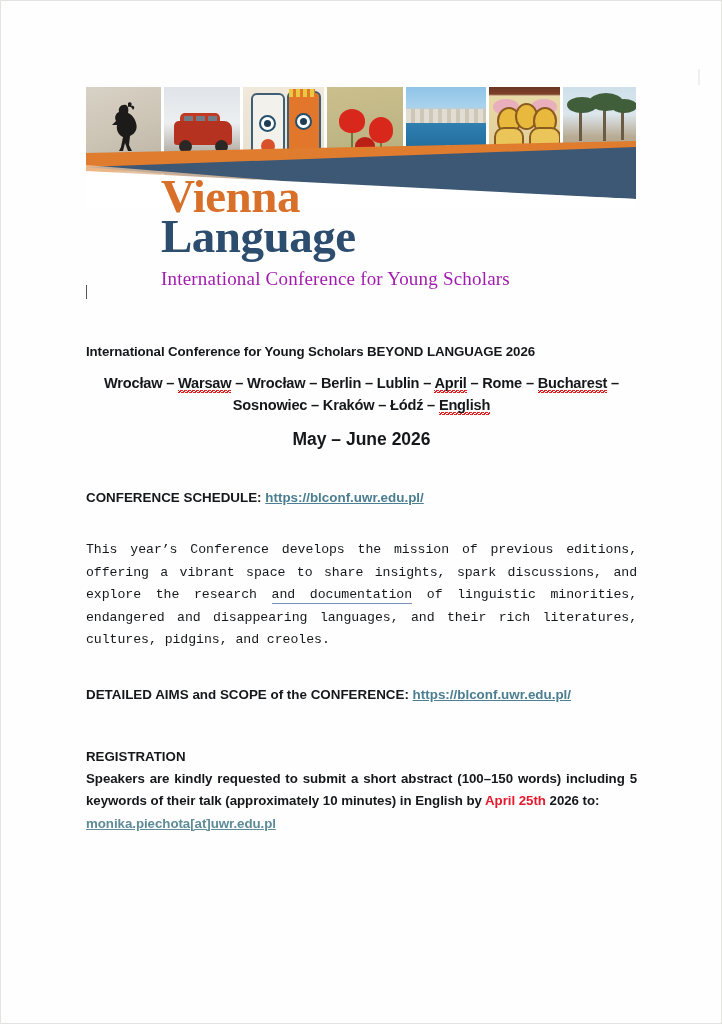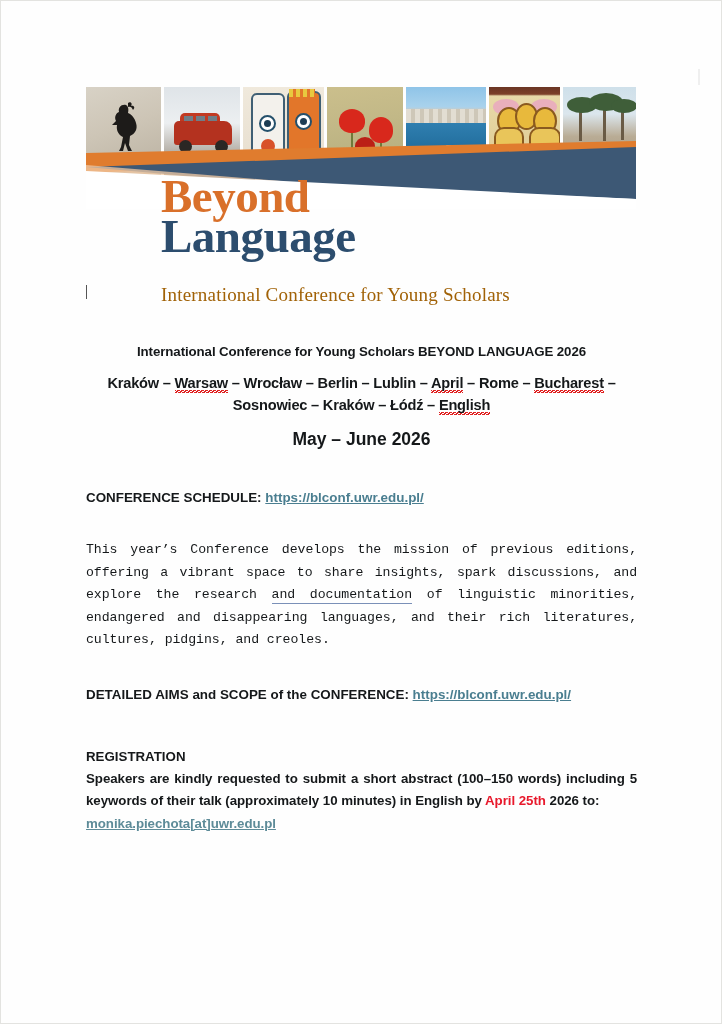--- a/index.html
+++ b/index.html
@@ -287,22 +287,22 @@
     font-weight: bold;
     font-size: 47px;
     line-height: 1.0;
     color: #2c4d6e;
     letter-spacing: -0.5px;
     margin-top: -6px;
   }
   .logo-sub {
     font-family: "Liberation Serif", serif;
     font-size: 19px;
-    color: #a16207;
-    margin-top: 24px;
+    color: #a21caf;
+    margin-top: 8px;
     letter-spacing: 0.2px;
   }
 
   
   .caret {
     position: absolute;
     left: 85px;
     top: 284px;
     width: 1px;
     height: 14px;
@@ -320,21 +320,20 @@
   
   .content {
     position: absolute;
     left: 85px;
     top: 340px;
     width: 551px;
     color: #15181a;
   }
 
   .ttl {
-    text-align: center;
     font-weight: bold;
     font-size: 13.3px;
     line-height: 22px;
     letter-spacing: -0.1px;
   }
   .ttl-cities {
     text-align: center;
     font-weight: bold;
     font-size: 14.6px;
     line-height: 22px;
@@ -510,33 +509,33 @@
     <svg width="550" height="68" viewBox="0 0 550 68">
       <path d="M0 12 L550 0 L550 10 L0 32 Z" fill="#e07c2e"></path>
       <path d="M0 20 L550 2 L550 48 L0 40 Z" fill="#ffffff" opacity="0.0"></path>
       <path d="M0 26 L550 6 L550 58 L180 42 Z" fill="#3d5875"></path>
       <path d="M0 24 L195 40 L0 40 Z" fill="#f2c9a4" opacity="0.75"></path>
       <path d="M0 30 L550 58 L550 68 L0 68 Z" fill="#ffffff"></path>
     </svg>
   </div>
 
   <div class="logo">
-    <div class="logo-beyond">Beyond</div>
+    <div class="logo-beyond">Vienna</div>
     <div class="logo-language">Language</div>
     <div class="logo-sub">International Conference for Young Scholars</div>
   </div>
 
   <div class="caret"></div>
 
   <div class="content">
 
     <div class="ttl">International Conference for Young Scholars BEYOND LANGUAGE 2026</div>
 
     <div class="ttl-cities">
-      <span>Kraków – </span><span class="sq">Warsaw</span><span> – Wrocław – Berlin – Lublin – </span><span class="sq">April</span><span> – Rome – </span><span class="sq">Bucharest</span><span> – Sosnowiec</span><span> – Kraków – Łódź – </span><span class="sq">English</span>
+      <span>Wrocław – </span><span class="sq">Warsaw</span><span> – Wrocław – Berlin – Lublin – </span><span class="sq">April</span><span> – Rome – </span><span class="sq">Bucharest</span><span> – Sosnowiec</span><span> – Kraków – Łódź – </span><span class="sq">English</span>
     </div>
 
     <div class="ttl-date">May – June 2026</div>
 
 
     <div class="sched">
       <span>CONFERENCE SCHEDULE:</span>
       <a href="#" class="lnk">https://blconf.uwr.edu.pl/</a>
     </div>
 

